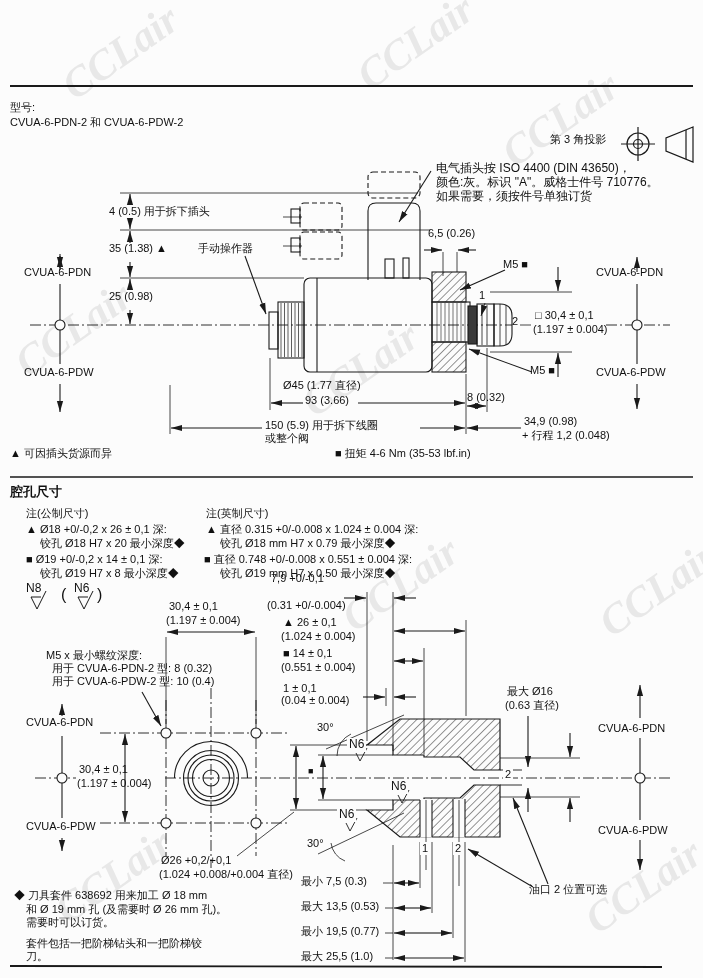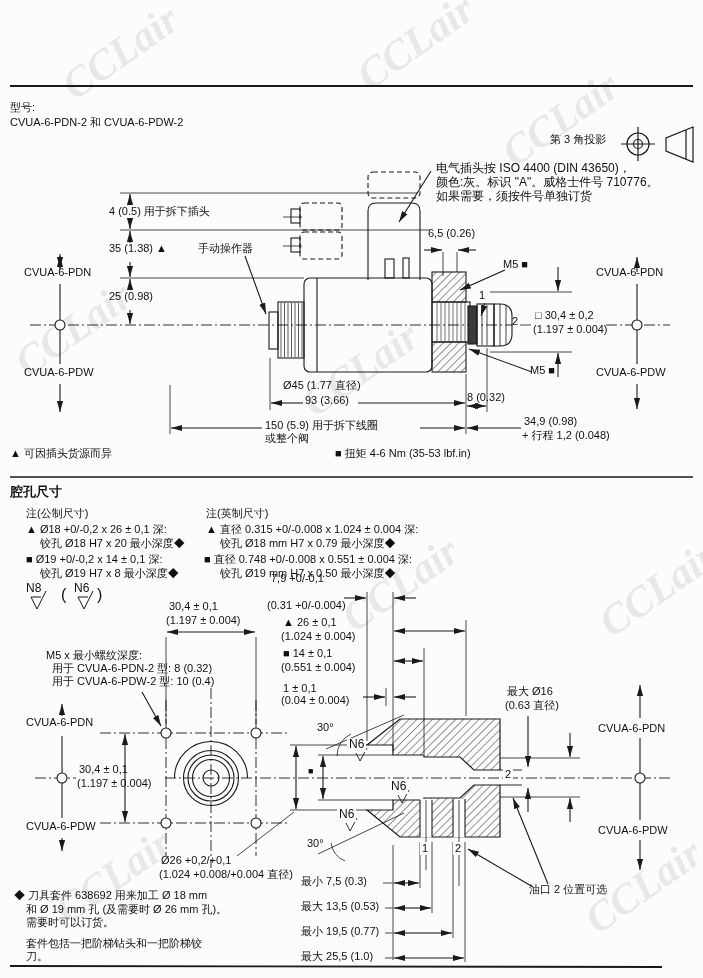--- a/index.html
+++ b/index.html
@@ -314,21 +314,21 @@
   <div class="lb" style="left:24px;top:266px">CVUA-6-PDN</div>
   <div class="lb" style="left:24px;top:366px">CVUA-6-PDW</div>
   <div class="lb" style="left:596px;top:266px">CVUA-6-PDN</div>
   <div class="lb" style="left:596px;top:366px">CVUA-6-PDW</div>
 
   <div class="lb" style="left:428px;top:227px">6,5 (0.26)</div>
   <div class="lb" style="left:503px;top:258px">M5 ■</div>
   <div class="lb" style="left:530px;top:364px">M5 ■</div>
   <div class="lb" style="left:479px;top:289px">1</div>
   <div class="lb" style="left:512px;top:315px">2</div>
-  <div class="lb" style="left:535px;top:309px">□ 30,4 ± 0,2</div>
+  <div class="lb" style="left:535px;top:309px">□ 30,4 ± 0,1</div>
   <div class="lb" style="left:533px;top:323px">(1.197 ± 0.004)</div>
 
   <div class="lb" style="left:283px;top:379px">Ø45 (1.77 直径)</div>
   <div class="lb" style="left:305px;top:394px">93 (3.66)</div>
   <div class="lb" style="left:467px;top:391px">8 (0.32)</div>
   <div class="lb" style="left:265px;top:419px">150 (5.9) 用于拆下线圈</div>
   <div class="lb" style="left:265px;top:432px">或整个阀</div>
   <div class="lb" style="left:524px;top:415px">34,9 (0.98)</div>
   <div class="lb" style="left:522px;top:429px">+ 行程 1,2 (0.048)</div>
 

